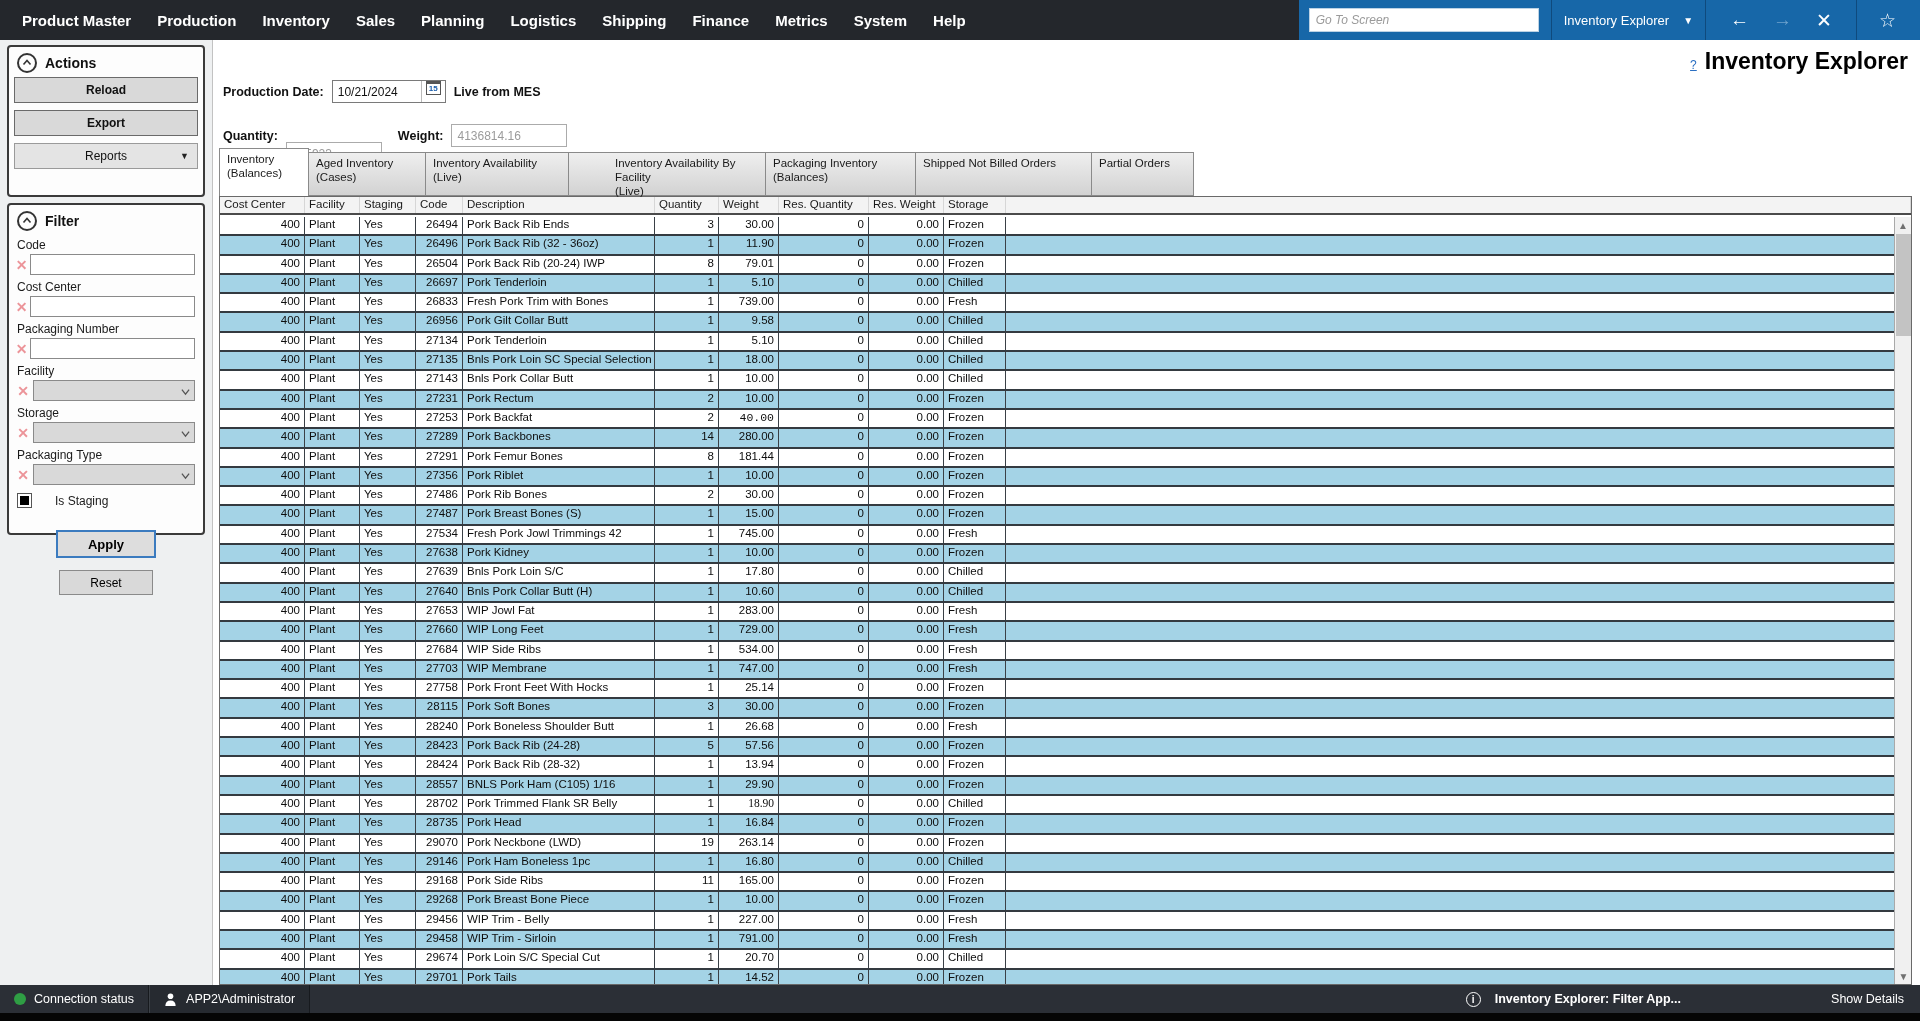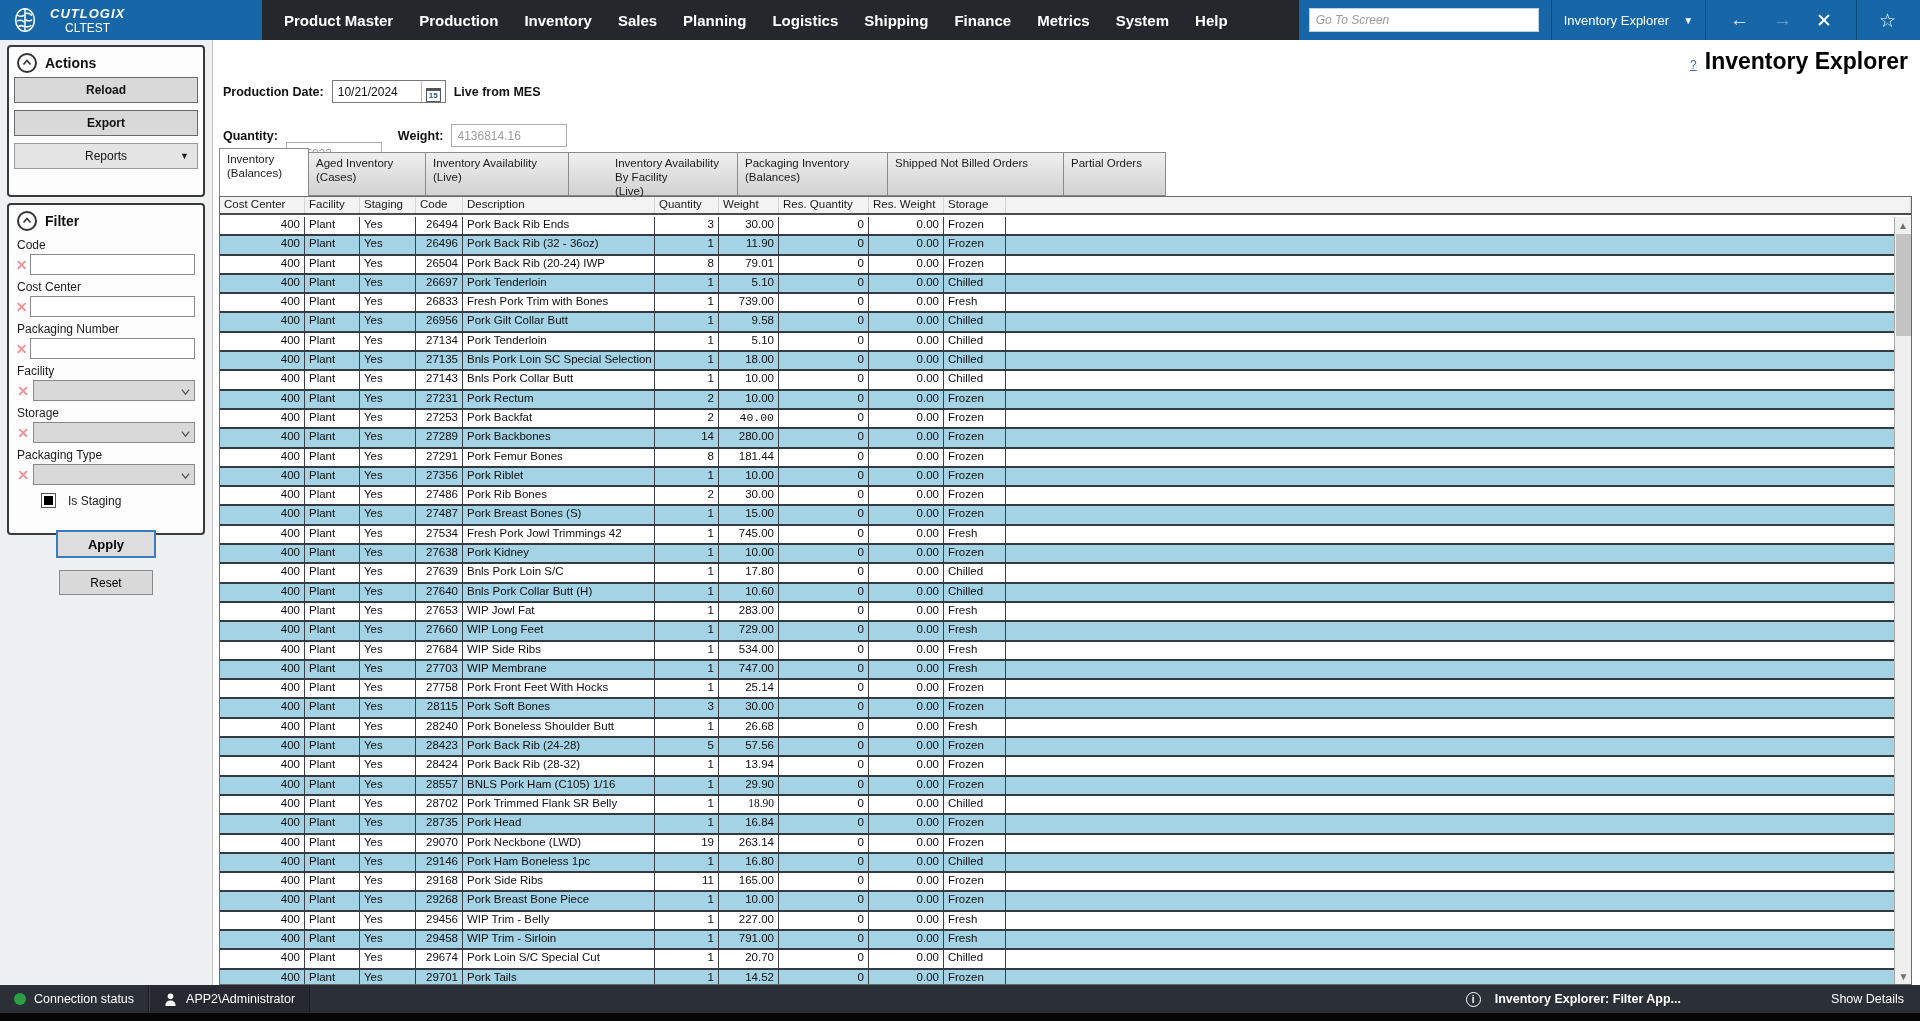--- a/index.html
+++ b/index.html
@@ -35,38 +35,38 @@
   .panel-title { font-size:14px; font-weight:bold; color:#111; }
   .act-btn { display:block; width:calc(100% - 10px); margin:0 5px 7px 5px; height:26px; background:#d9d9d9; border:1px solid #6a6a6a; font-size:12px; font-weight:bold; color:#111; font-family:"Liberation Sans",sans-serif; cursor:default; }
   .act-btn.reports { font-weight:normal; background:#e4e4e4; border-color:#9a9a9a; display:flex; align-items:center; justify-content:center; position:relative; }
   .act-btn.reports .dd { position:absolute; right:8px; font-size:9px; color:#222; }
   .f-label { font-size:12px; color:#1a1a1a; padding:3px 0 2px 8px; }
   .f-row { display:flex; align-items:center; padding:0 8px 2px 6px; gap:2px; }
   .clear-x { color:#ec9499; font-size:14px; font-weight:bold; width:16px; text-align:center; cursor:default; }
   .f-input { flex:1; height:21px; border:1px solid #8a8a8a; background:#fff; font-size:12px; padding:0 4px; outline:none; font-family:"Liberation Sans",sans-serif; }
   .f-select { flex:1; height:21px; border:1px solid #8a8a8a; background:#d9d9d9; position:relative; cursor:default; }
   .f-select svg { position:absolute; right:4px; top:6px; }
-  .chk-row { display:flex; align-items:center; gap:12px; padding:6px 0 0 8px;margin-left:24px; }
+  .chk-row { display:flex; align-items:center; gap:23px; padding:6px 0 0 8px; }
   .chk-box { width:15px; height:15px; border:1px solid #555; background:#fff; display:flex; align-items:center; justify-content:center; cursor:default; }
   .chk-fill { width:9px; height:9px; background:#000; }
   .chk-label { font-size:12px; color:#1a1a1a; }
   .apply-btn { display:block; margin:22px auto 0 auto; width:100px; height:28px; background:#ddd; border:2px solid #3b7bbf; font-weight:bold; font-size:13px; font-family:"Liberation Sans",sans-serif; cursor:default; }
   .reset-btn { display:block; margin:12px auto 0 auto; width:94px; height:25px; background:#d9d9d9; border:1px solid #8a8a8a; font-size:12px; font-family:"Liberation Sans",sans-serif; cursor:default; }
 
   
   .main { position:absolute; left:212px; top:40px; width:1708px; height:945px; background:#fff; border-left:1px solid #c2c2c2; }
   .page-title { position:absolute; top:8px; right:12px; display:flex; align-items:baseline; gap:8px; }
   .help-link { color:#2a6fc2; font-size:12px; text-decoration:underline; cursor:default; }
   .title-text { font-size:23px; font-weight:bold; color:#000; }
   .ctrl-row1 { position:absolute; left:10px; top:40px; display:flex; align-items:center; gap:8px; }
   .ctrl-row2 { position:absolute; left:10px; top:66px; display:flex; align-items:center; gap:8px; }
   .ctrl-label { font-size:12.5px; font-weight:bold; color:#111; white-space:nowrap; }
   .date-box { display:flex; align-items:center; border:1px solid #7a7a7a; height:23px; background:#fff; }
   .date-input { width:88px; border:none; outline:none; font-size:12px; padding:0 5px; font-family:"Liberation Sans",sans-serif; color:#111; }
-  .cal-btn { width:24px; height:21px; border-left:1px solid #bbb; background:#fff; display:flex; align-items:flex-end; justify-content:center; cursor:default; }
+  .cal-btn { width:24px; height:21px; border-left:1px solid #bbb; background:#fff; display:flex; align-items:flex-start; justify-content:center; cursor:default; }
   .cal-ic { width:15px; height:14px; border:1px solid #555; border-top:3px solid #555; font-size:8px; color:#1a5dab; text-align:center; line-height:10px; font-weight:bold; }
   .ro-input { height:23px; border:1px solid #ababab; background:#fff; color:#9b9b9b; font-size:12px; padding:0 5px; outline:none; font-family:"Liberation Sans",sans-serif; }
   .ro-q { width:96px;margin-top:36px; }
   .ro-w { width:116px; }
 
   
   .tabs { position:absolute; left:6px; top:108px; height:48px; display:flex; align-items:flex-end; z-index:3; }
   .tab { height:44px; background:linear-gradient(#efefef,#d2d2d2); border:1px solid #8a8a8a; margin-right:-1px; padding:3px 7px; font-size:11.5px; color:#1a1a1a; line-height:14px; cursor:default; }
   .tab.active { height:48px; background:#fff; border-bottom:none; z-index:4; position:relative; }
   
@@ -95,38 +95,20 @@
   .info-ic { width:15px; height:15px; border:1.5px solid #fff; border-radius:50%; display:flex; align-items:center; justify-content:center; font-size:10px; font-weight:bold; font-style:normal; }
   .sb-details { margin-left:150px; margin-right:16px; font-size:12.5px; cursor:default; }
   .bottomstrip { position:absolute; left:0; top:1013px; width:1920px; height:8px; background:#050505; }
 </style>
 </head>
 <body>
 
 <div class="app">
 
   <header class="topbar">
-    <div class="brand">
-      <svg class="brain" viewBox="0 0 32 32">
-        <g fill="none" stroke="#ffffff" stroke-width="1.6" stroke-linecap="round">
-          <ellipse cx="16" cy="16" rx="10" ry="12"></ellipse>
-          <path d="M16 4 v24"></path>
-          <path d="M8 11 q4 2 7 0"></path>
-            <path d="M17 9 q4 -1 6 2"></path>
-          <path d="M8 17 q4 -2 7 1"></path>
-            <path d="M17 16 q4 2 6 0"></path>
-          <path d="M9 23 q3 -2 6 0"></path>
-            <path d="M17 23 q3 1 5 -1"></path>
-        </g>
-      </svg>
-      <div class="brand-text">
-        <div class="brand-name">CUTLOGIX</div>
-        <div class="brand-env">CLTEST</div>
-      </div>
-    </div>
     <nav class="menus" id="menus">
         <span class="menu-item">Product Master</span>
         <span class="menu-item">Production</span>
         <span class="menu-item">Inventory</span>
         <span class="menu-item">Sales</span>
         <span class="menu-item">Planning</span>
         <span class="menu-item">Logistics</span>
         <span class="menu-item">Shipping</span>
         <span class="menu-item">Finance</span>
         <span class="menu-item">Metrics</span>
@@ -261,21 +243,21 @@
           <div>(Balances)</div>
         </div>
         <div class="tab" style="width: 118px;">
           <div>Aged Inventory</div>
           <div>(Cases)</div>
         </div>
         <div class="tab" style="width: 144px;">
           <div>Inventory Availability</div>
           <div>(Live)</div>
         </div>
-        <div class="tab" style="width: 170px; padding-left: 46px;">
+        <div class="tab" style="width: 198px; padding-left: 46px;">
           <div>Inventory Availability By Facility</div>
           <div>(Live)</div>
         </div>
         <div class="tab" style="width: 151px;">
           <div>Packaging Inventory</div>
           <div>(Balances)</div>
         </div>
         <div class="tab" style="width: 177px;">
           <div>Shipped Not Billed Orders</div>
         </div>

